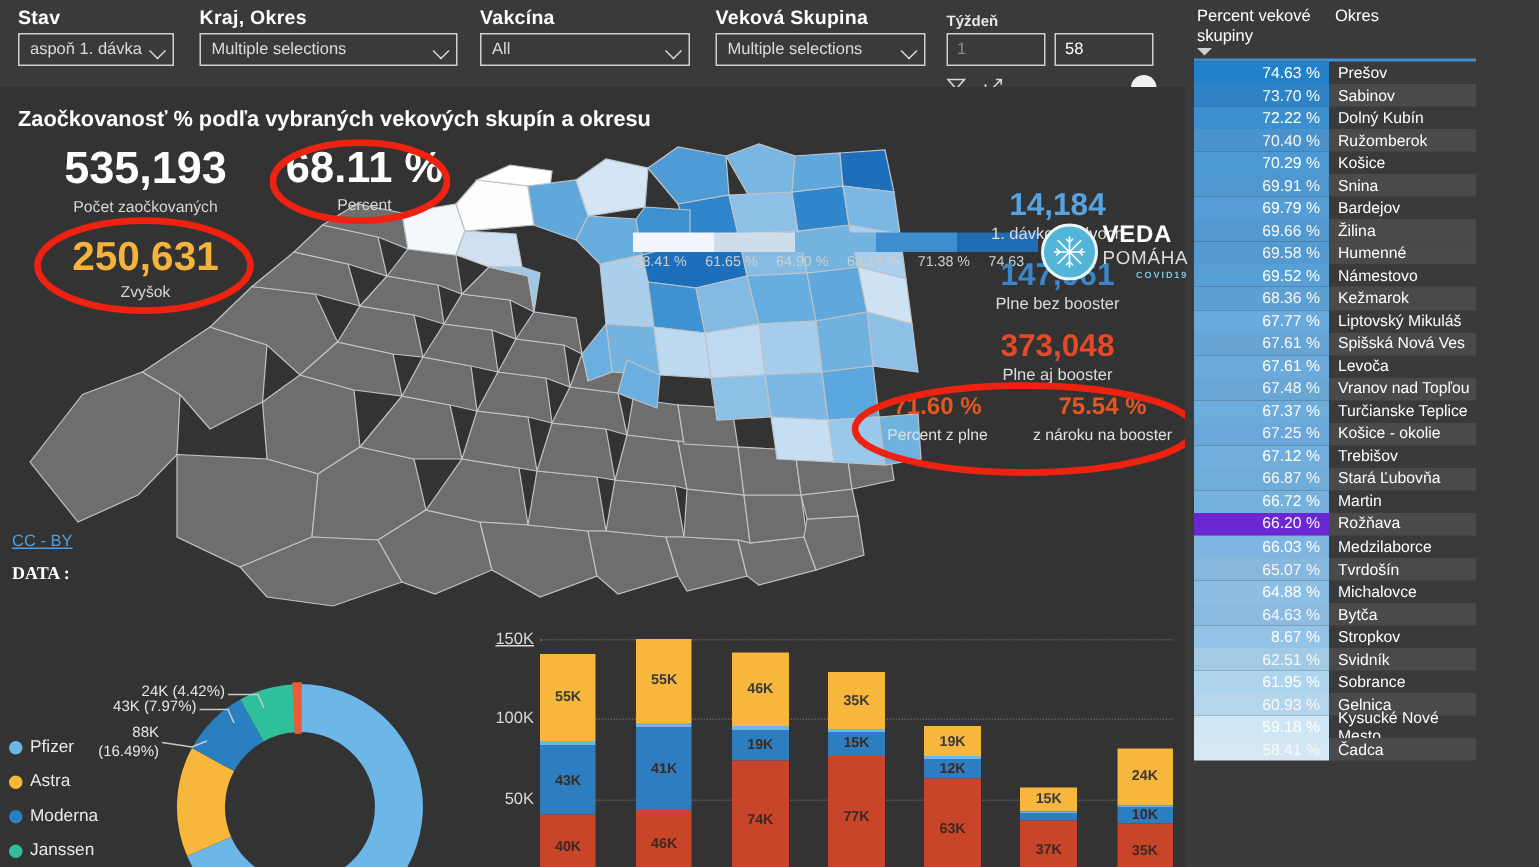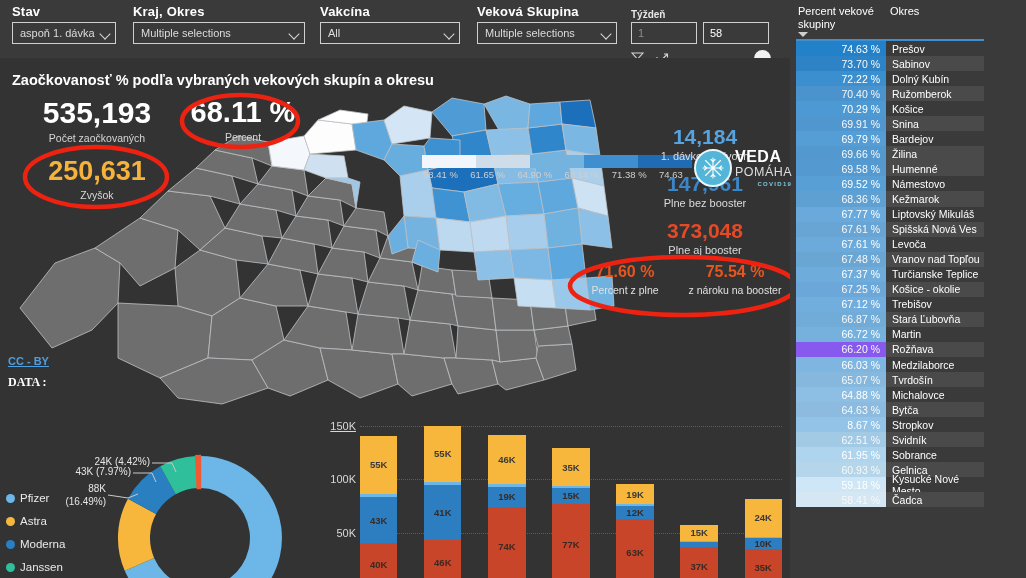--- a/index.html
+++ b/index.html
@@ -108,21 +108,21 @@
           display:flex; align-items:center; }
   .veda .circ { width:38px; height:38px; border-radius:50%; background:#53b6d8;
                 display:flex; align-items:center; justify-content:center;
                 border:2px solid #eaf6fa; flex:0 0 38px;}
   .veda .txt { margin-left:3px; line-height:1; }
   .veda .t1 { font-size:16px; font-weight:bold; color:#ffffff; letter-spacing:.5px; }
   .veda .t2 { font-size:12.5px; color:#dddddd; letter-spacing:.5px; margin-top:1px;}
   .veda .t3 { font-size:6px; color:#7fc6de; letter-spacing:1.3px; font-weight:bold; margin-top:2px; text-align:right;}
 
   
-  .ccby { position:absolute; left:8px; top:297px; font-size:11px; font-weight:bold;
+  .ccby { position:absolute; left:8px; top:297px; font-size:11px; font-weight:normal;
           color:#4f9fe0; text-decoration:underline; z-index:6;}
   .datalbl { position:absolute; left:8px; top:317px; font-size:12px; font-weight:bold;
              color:#ffffff; font-family:"Liberation Serif", serif; z-index:6;}
 
   
   .mapwrap { position:absolute; left:0; top:0; width:620px; height:360px; z-index:2; }
   .mapwrap svg { width:100%; height:100%; display:block; }
 
   
   .donutwrap { position:absolute; left:100px; top:380px; width:200px; height:190px; z-index:5; }
@@ -607,21 +607,21 @@
         </div>
         <div class="trow alt">
           <div class="tpct" style="background: rgb(116, 176, 222);">66.87 %</div>
           <div class="tokres">Stará Ľubovňa</div>
         </div>
         <div class="trow">
           <div class="tpct" style="background: rgb(118, 177, 222);">66.72 %</div>
           <div class="tokres">Martin</div>
         </div>
         <div class="trow alt">
-          <div class="tpct" style="background: #8b5cf6; text-align: right;">66.20 %</div>
+          <div class="tpct" style="background: #6d28d9; text-align: right;">66.20 %</div>
           <div class="tokres">Rožňava</div>
         </div>
         <div class="trow">
           <div class="tpct" style="background: rgb(126, 182, 225);">66.03 %</div>
           <div class="tokres">Medzilaborce</div>
         </div>
         <div class="trow alt">
           <div class="tpct" style="background: rgb(138, 189, 228);">65.07 %</div>
           <div class="tokres">Tvrdošín</div>
         </div>

